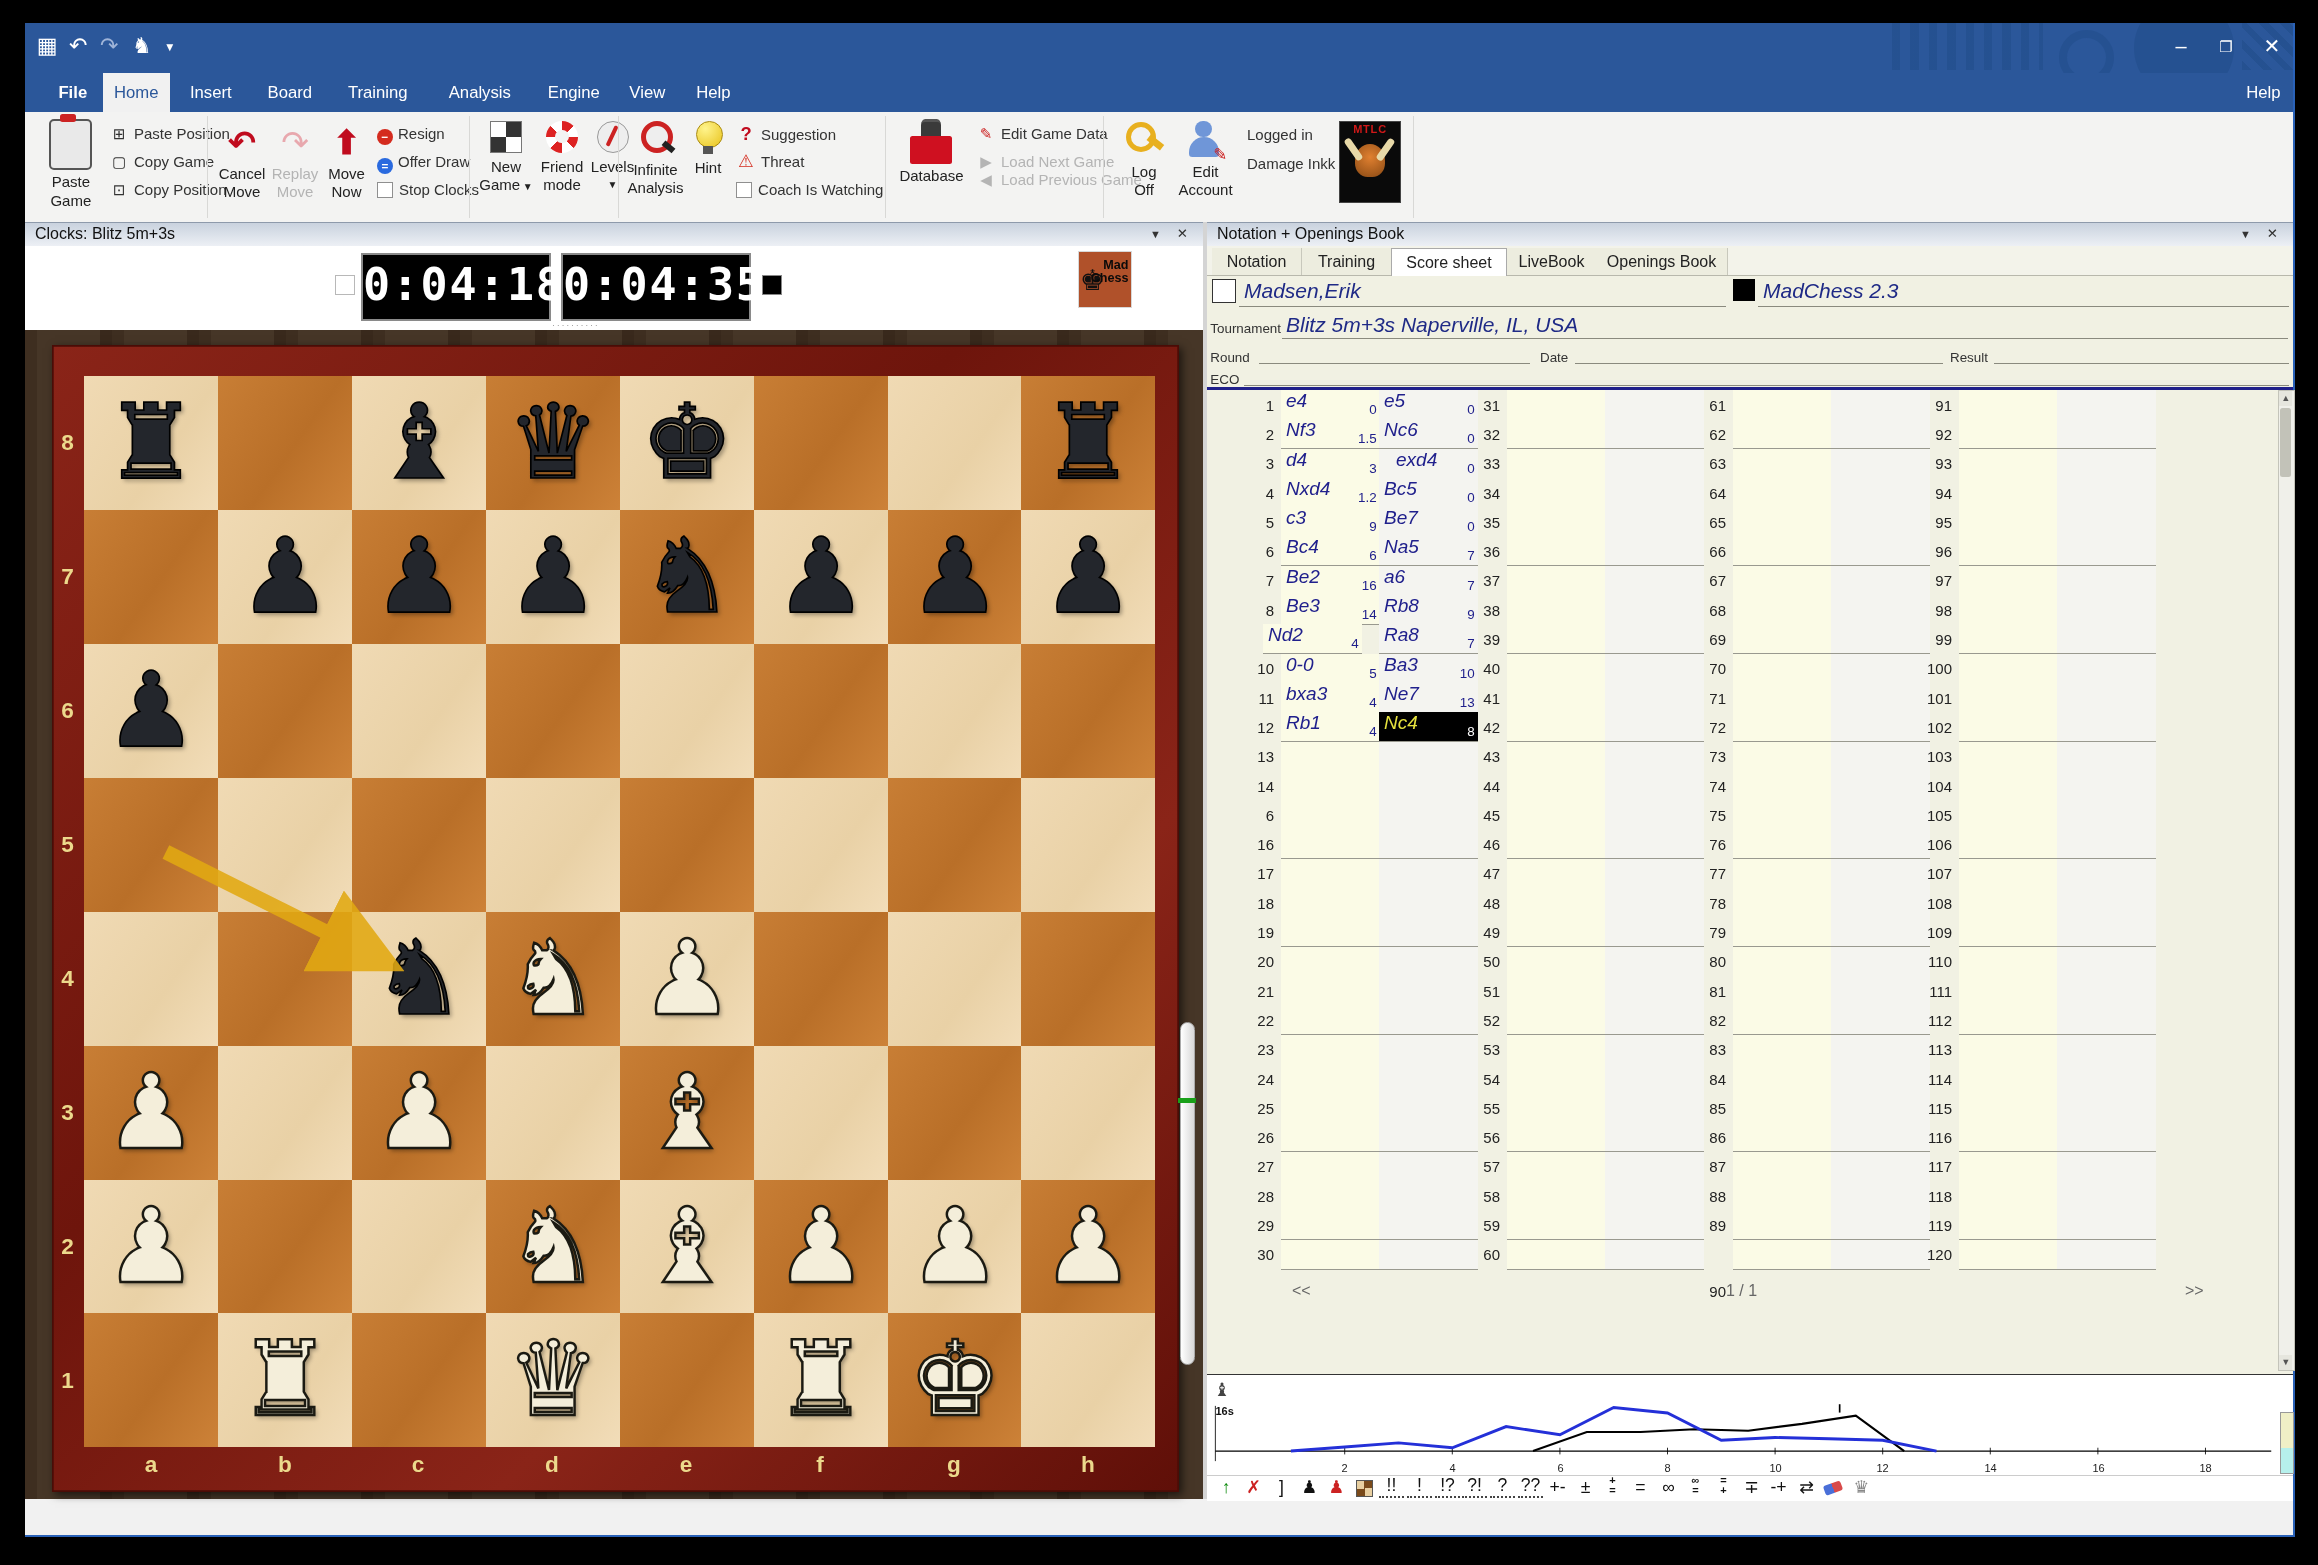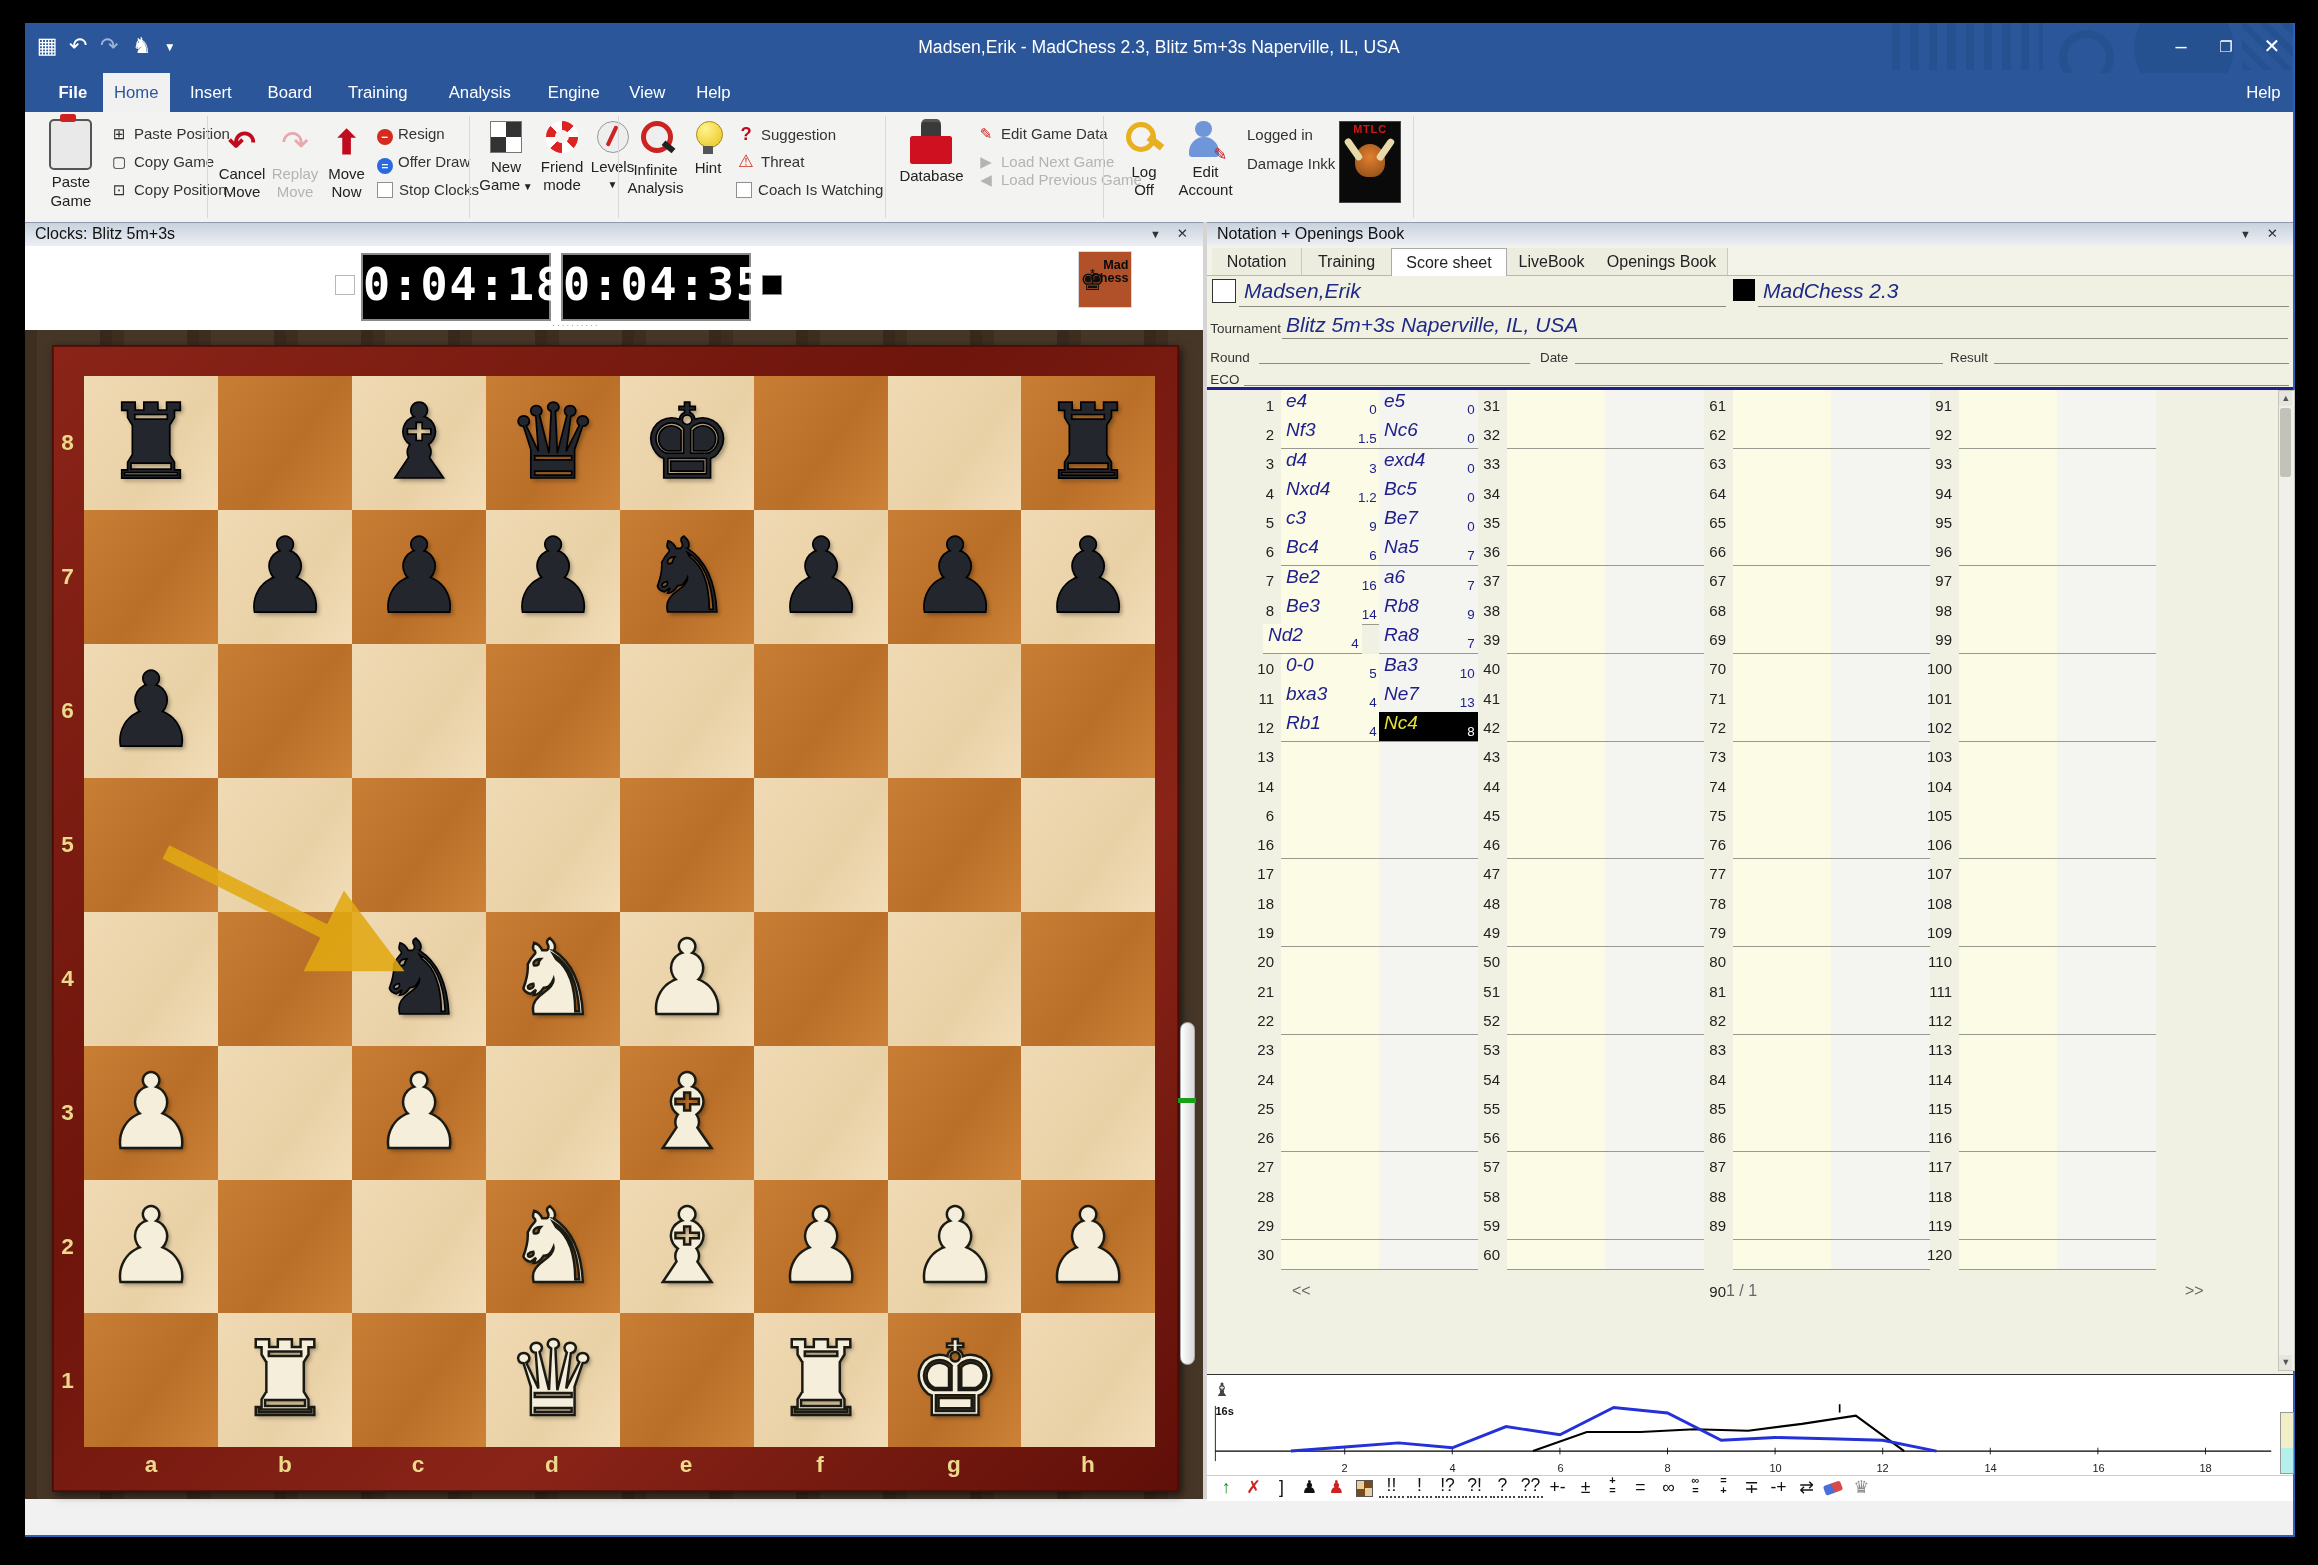--- a/index.html
+++ b/index.html
@@ -144,21 +144,20 @@
   <div id="titlebar" class="abs">
     <div class="deco abs" style="left:1867px;top:0;width:151px;height:47px;background:repeating-linear-gradient(90deg,#24508f 0 8.4px,transparent 8.4px 18.4px);"></div>
     <div class="deco abs" style="left:2034px;top:6.7px;width:39px;height:39px;border:8.4px solid #24508f;border-radius:50%;"></div>
     <div class="deco abs" style="left:2109px;top:-25px;width:100px;height:100px;border-radius:50%;background:#24508f;"></div>
     <div class="deco abs" style="left:2217px;top:0px;width:52px;height:47px;background:repeating-linear-gradient(45deg,#24508f 0 6.7px,transparent 6.7px 15px);"></div>
     <span class="qat-ic abs" style="left:11.7px;">▦</span>
     <span class="qat-ic abs" style="left:44px;">↶</span>
     <span class="qat-ic abs" style="left:75px;color:#9fb4d8;">↷</span>
     <span class="qat-ic abs" style="left:107px;">♞</span>
     <span class="qat-ic abs" style="left:139px;font-size:11.7px;top:16.7px;">▼</span>
-    <div id="title-text" class="abs">Madsen,Erik - MadChess 2.3, Blitz 5m+3s Naperville, IL, USA</div>
     <div class="winctl abs" style="left:2136px;">–</div>
     <div class="winctl abs" style="left:2181px;font-size:15px;">❐</div>
     <div class="winctl abs" style="left:2227px;">✕</div>
   </div>
 
   <div id="tabrow" class="abs">
     <div class="rtab file abs" style="left:15px;width:59px;">File</div>
     <div id="rtabs">
         <div class="rtab abs active" style="left: 78px; width: 60px;">Home</div>
         <div class="rtab abs" style="left: 143px; width: 79px;">Insert</div>
@@ -497,21 +496,21 @@
 
     <div id="movegrid" class="abs" style="left:0;top:144px;width:1086px;height:879px;">
         <div class="mvnum abs" style="left: 27px; top: 6.7px; width: 40px;">1</div>
         <div class="mvcell abs wmbg" style="left: 74px; top: 0px; width: 99px; height: 28.5px;"><span class="mv" style="margin-left: 5px;">e4</span><span class="mt">0</span></div>
         <div class="mvcell abs bmbg" style="left: 172px; top: 0px; width: 99px; height: 28.5px;"><span class="mv" style="margin-left: 5px;">e5</span><span class="mt">0</span></div>
         <div class="mvnum abs" style="left: 27px; top: 36px; width: 40px;">2</div>
         <div class="mvcell abs wmbg" style="left: 74px; top: 29px; width: 99px; height: 28.5px;"><span class="mv" style="margin-left: 5px;">Nf3</span><span class="mt">1.5</span></div>
         <div class="mvcell abs bmbg" style="left: 172px; top: 29px; width: 99px; height: 28.5px;"><span class="mv" style="margin-left: 5px;">Nc6</span><span class="mt">0</span></div>
         <div class="mvnum abs" style="left: 27px; top: 65px; width: 40px;">3</div>
         <div class="mvcell abs wmbg" style="left: 74px; top: 59px; width: 99px; height: 28.5px;"><span class="mv" style="margin-left: 5px;">d4</span><span class="mt">3</span></div>
-        <div class="mvcell abs bmbg" style="left: 172px; top: 59px; width: 99px; height: 28.5px;"><span class="mv" style="margin-left: 5px;">exd4</span><span class="mt">0</span></div>
+        <div class="mvcell abs bmbg" style="left: 172px; top: 59px; width: 99px; height: 28.5px;"><span class="mv" style="margin-left: 17px;">exd4</span><span class="mt">0</span></div>
         <div class="mvnum abs" style="left: 27px; top: 95px; width: 40px;">4</div>
         <div class="mvcell abs wmbg" style="left: 74px; top: 88px; width: 99px; height: 28.5px;"><span class="mv" style="margin-left: 5px;">Nxd4</span><span class="mt">1.2</span></div>
         <div class="mvcell abs bmbg" style="left: 172px; top: 88px; width: 99px; height: 28.5px;"><span class="mv" style="margin-left: 5px;">Bc5</span><span class="mt">0</span></div>
         <div class="mvnum abs" style="left: 27px; top: 124px; width: 40px;">5</div>
         <div class="mvcell abs wmbg" style="left: 74px; top: 117px; width: 99px; height: 28.5px;"><span class="mv" style="margin-left: 5px;">c3</span><span class="mt">9</span></div>
         <div class="mvcell abs bmbg" style="left: 172px; top: 117px; width: 99px; height: 28.5px;"><span class="mv" style="margin-left: 5px;">Be7</span><span class="mt">0</span></div>
         <div class="mvnum abs" style="left: 27px; top: 153px; width: 40px;">6</div>
         <div class="mvcell abs wmbg" style="left: 74px; top: 146px; width: 99px; height: 28.5px;"><span class="mv" style="margin-left: 5px;">Bc4</span><span class="mt">6</span></div>
         <div class="mvcell abs bmbg" style="left: 172px; top: 146px; width: 99px; height: 28.5px;"><span class="mv" style="margin-left: 5px;">Na5</span><span class="mt">7</span></div>
         <div class="mvnum abs" style="left: 27px; top: 182px; width: 40px;">7</div>

